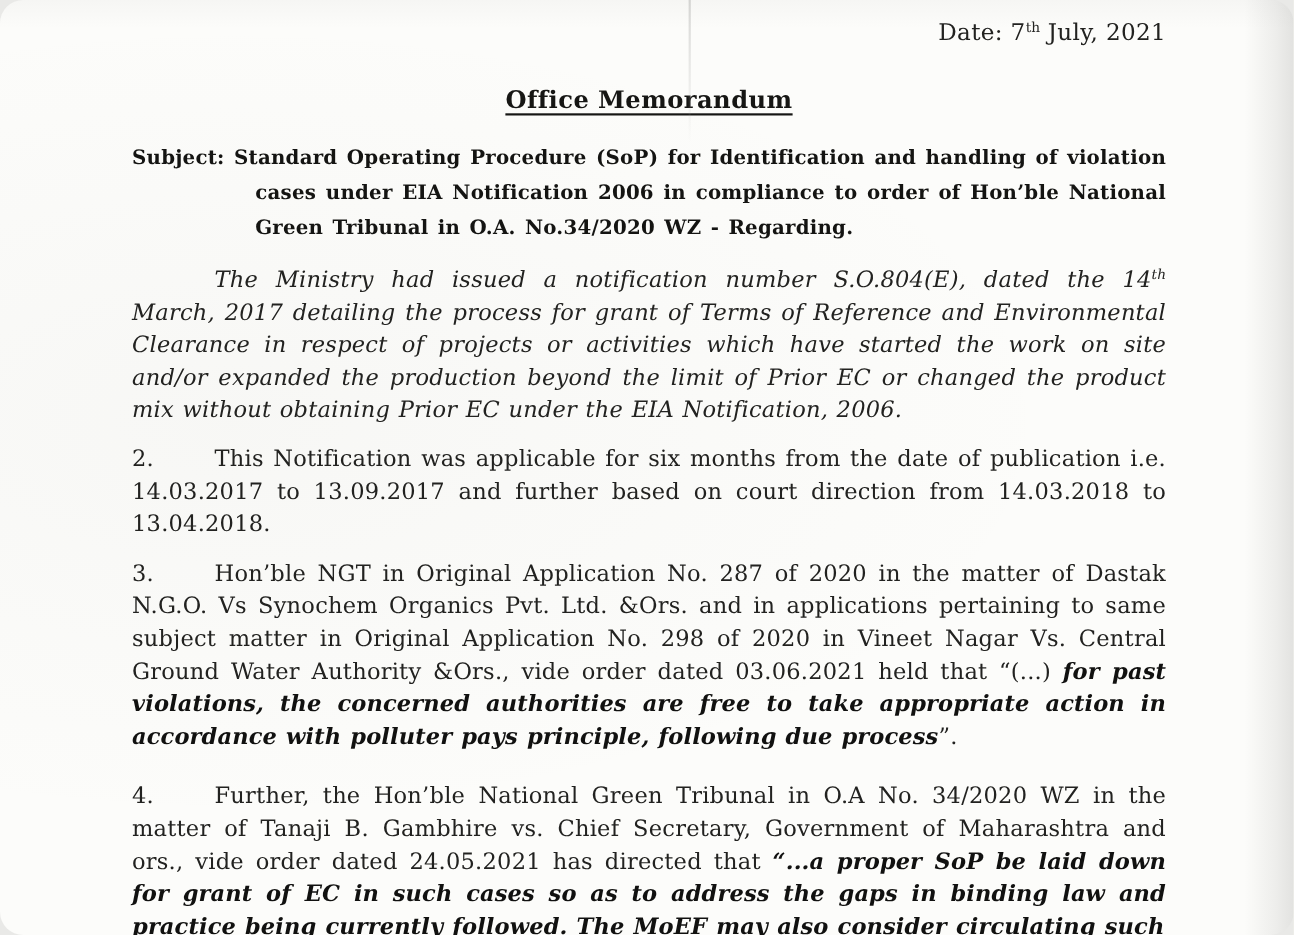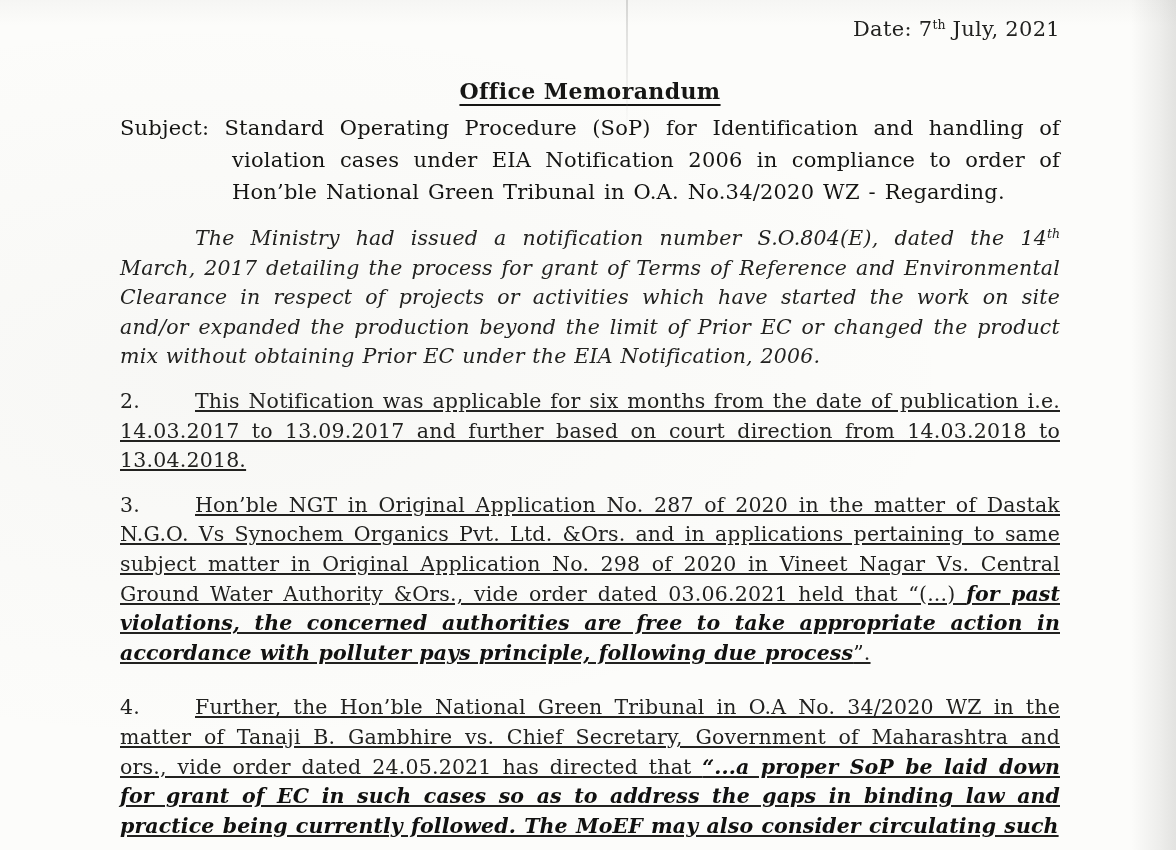--- a/index.html
+++ b/index.html
@@ -13,20 +13,21 @@
     height: 850px;
     margin: 0 auto;
     overflow: hidden;
     color: #222220;
     font-family: "DejaVu Serif", "Liberation Serif", serif;
     background:
       linear-gradient(90deg, rgba(0,0,0,0) 0%, rgba(0,0,0,0) 96.2%, rgba(110,110,108,0.10) 98.6%, rgba(110,110,108,0.18) 100%),
       linear-gradient(180deg, rgba(130,130,128,0.05) 0%, rgba(0,0,0,0) 3%),
       radial-gradient(ellipse at 18% 45%, rgba(160,160,155,0.05), rgba(0,0,0,0) 55%),
       #fcfcfa;
+    border-radius: 21px;
   }
   
   .page::before {
     content: "";
     position: absolute;
     left: 626px;
     top: 0;
     width: 2px;
     height: 130px;
     background: linear-gradient(180deg, rgba(170,170,168,0.45), rgba(170,170,168,0));
@@ -51,44 +52,44 @@
     color: #161614;
     letter-spacing: 0.4px;
     text-decoration: underline;
     text-underline-offset: 5px;
     text-decoration-thickness: 2px;
   }
   p {
     margin: 0;
   }
   .subject {
-    margin-top: 8px;
+    margin-top: 24px;
     padding-left: 112px;
     text-indent: -112px;
     text-align: justify;
-    font-weight: 400;
+    font-weight: 700;
     color: #141412;
-    font-size: 21px;
+    font-size: 18px;
     line-height: 32px;
     letter-spacing: 0.2px;
     word-spacing: 2px;
   }
   .para {
     text-align: justify;
     font-size: 20.5px;
     line-height: 29.6px;
     letter-spacing: 0.2px;
     word-spacing: 1px;
   }
   .para.first {
     margin-top: 16px;
     text-indent: 75px;
     font-style: italic;
   }
-  .para.numbered { margin-top: 15px; text-decoration: underline; }
+  .para.numbered { margin-top: 15px; }
   .para.gap-large { margin-top: 25px; }
   .pnum {
     display: inline-block;
     width: 75px;
     text-indent: 0;
   }
   sup {
     font-size: 12.5px;
     line-height: 0;
     vertical-align: 7px;

